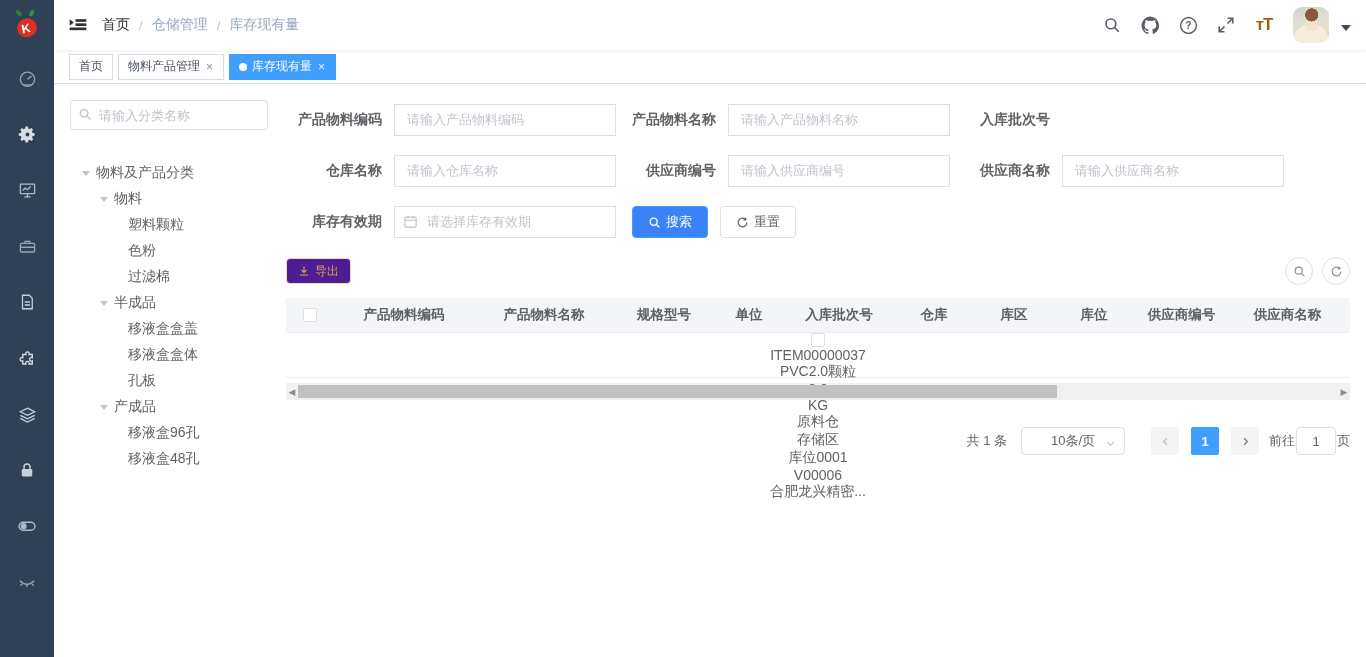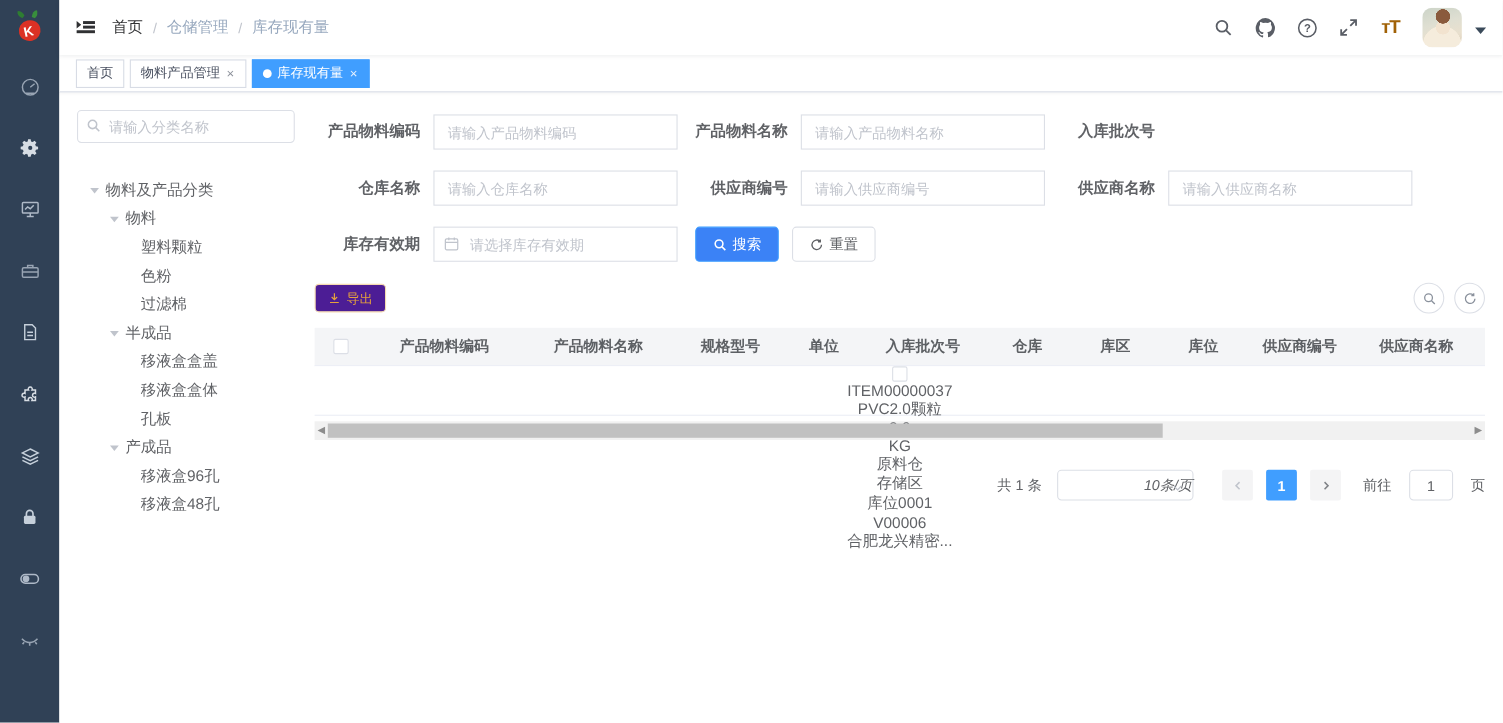--- a/index.html
+++ b/index.html
@@ -63,21 +63,21 @@
   .workspace { flex:1; min-width:0; display:flex; flex-direction:column; }
 
   
   .filters { margin-top:4px; }
   .filter-row { display:flex; margin-bottom:19px; }
   .f-item { display:flex; align-items:center; width:334px; }
   .f-item:nth-child(3) { width:auto; }
   .f-label { width:96px; text-align:right; font-size:14px; font-weight:bold; color:#606266; margin-right:12px; flex-shrink:0; white-space:nowrap; }
   .f-input { position:relative; }
   .f-input input { width:222px; height:32px; border:1px solid #dcdfe6; border-radius:0; padding:0 12px;
-                   font-size:13px; color:#606266; outline:none; font-family:Liberation Sans, sans-serif; }
+                   font-size:13px; color:#606266; outline:none; font-family:Liberation Serif, serif; }
   .f-input input::placeholder { color:#c0c4cc; }
   .f-input.with-ico input { padding-left:32px; }
   .f-input .cal { position:absolute; left:9px; top:8px; color:#c0c4cc; }
   .btn { display:inline-flex; align-items:center; justify-content:center; gap:5px; height:32px; padding:0 15px;
          border-radius:4px; font-size:13px; cursor:pointer; border:1px solid #dcdfe6; background:#fff; color:#606266; font-family:inherit; }
   .btn-primary { background:#3b82f6; border-color:#409eff; color:#fff; }
   .btn-search { margin-left:12px; } .btn-reset { margin-left:12px; }
 
   
   .toolbar-row { display:flex; align-items:center; margin-bottom:13px; }
@@ -97,30 +97,30 @@
 
   
   .hscroll { height:17px; background:#f1f1f1; margin-top:5px; display:flex; align-items:center; }
   .hs-arrow { width:12px; height:17px; display:flex; align-items:center; justify-content:center; color:#8d8d8d; cursor:pointer; font-size:9px; }
   .hs-track { flex:1; height:17px; position:relative; }
   .hs-thumb { position:absolute; left:0; top:2px; height:13px; width:73%; background:#c1c1c1; cursor:grab; }
 
   
   .pagination { display:flex; align-items:center; justify-content:flex-end; margin-top:27px; font-size:13px; color:#606266; gap:0; }
   .pg-total { margin-right:14px; }
-  .pg-size { position:relative; width:124px; height:28px; border:1px solid #dcdfe6; border-radius:4px;
-             display:flex; align-items:center; justify-content:flex-end; cursor:pointer; color:#606266; margin-right:20px;font-style:italic; }
+  .pg-size { position:relative; width:104px; height:28px; border:1px solid #dcdfe6; border-radius:4px;
+             display:flex; align-items:center; justify-content:center; cursor:pointer; color:#606266; margin-right:20px; }
   .pg-size .chev { position:absolute; right:8px; top:9px; color:#c0c4cc; }
   .pg-btn { width:28px; height:28px; background:#f4f4f5; border:none; border-radius:2px; margin:0 6px;
             display:flex; align-items:center; justify-content:center; cursor:pointer; color:#808388; }
   .pg-btn.disabled { color:#c0c4cc; cursor:not-allowed; }
   .pg-page { width:28px; height:28px; border-radius:2px; margin:0 6px; display:flex; align-items:center; justify-content:center;
              font-weight:bold; cursor:pointer; background:#f4f4f5; color:#606266; }
   .pg-page.active { background:#409eff; color:#fff; }
-  .pg-goto { display:flex; align-items:center; margin-left:14px; gap:16px; }
+  .pg-goto { display:flex; align-items:center; margin-left:4px; gap:1px; }
   .pg-goto input { width:40px; height:28px; border:1px solid #dcfe6; border:1px solid #dcdfe6; border-radius:4px; text-align:center;
                    font-size:13px; color:#606266; outline:none; font-family:inherit; }
 </style>
 </head>
 <body>
 
 <div class="app">
 
   <aside class="sidebar">
     <div class="logo">

